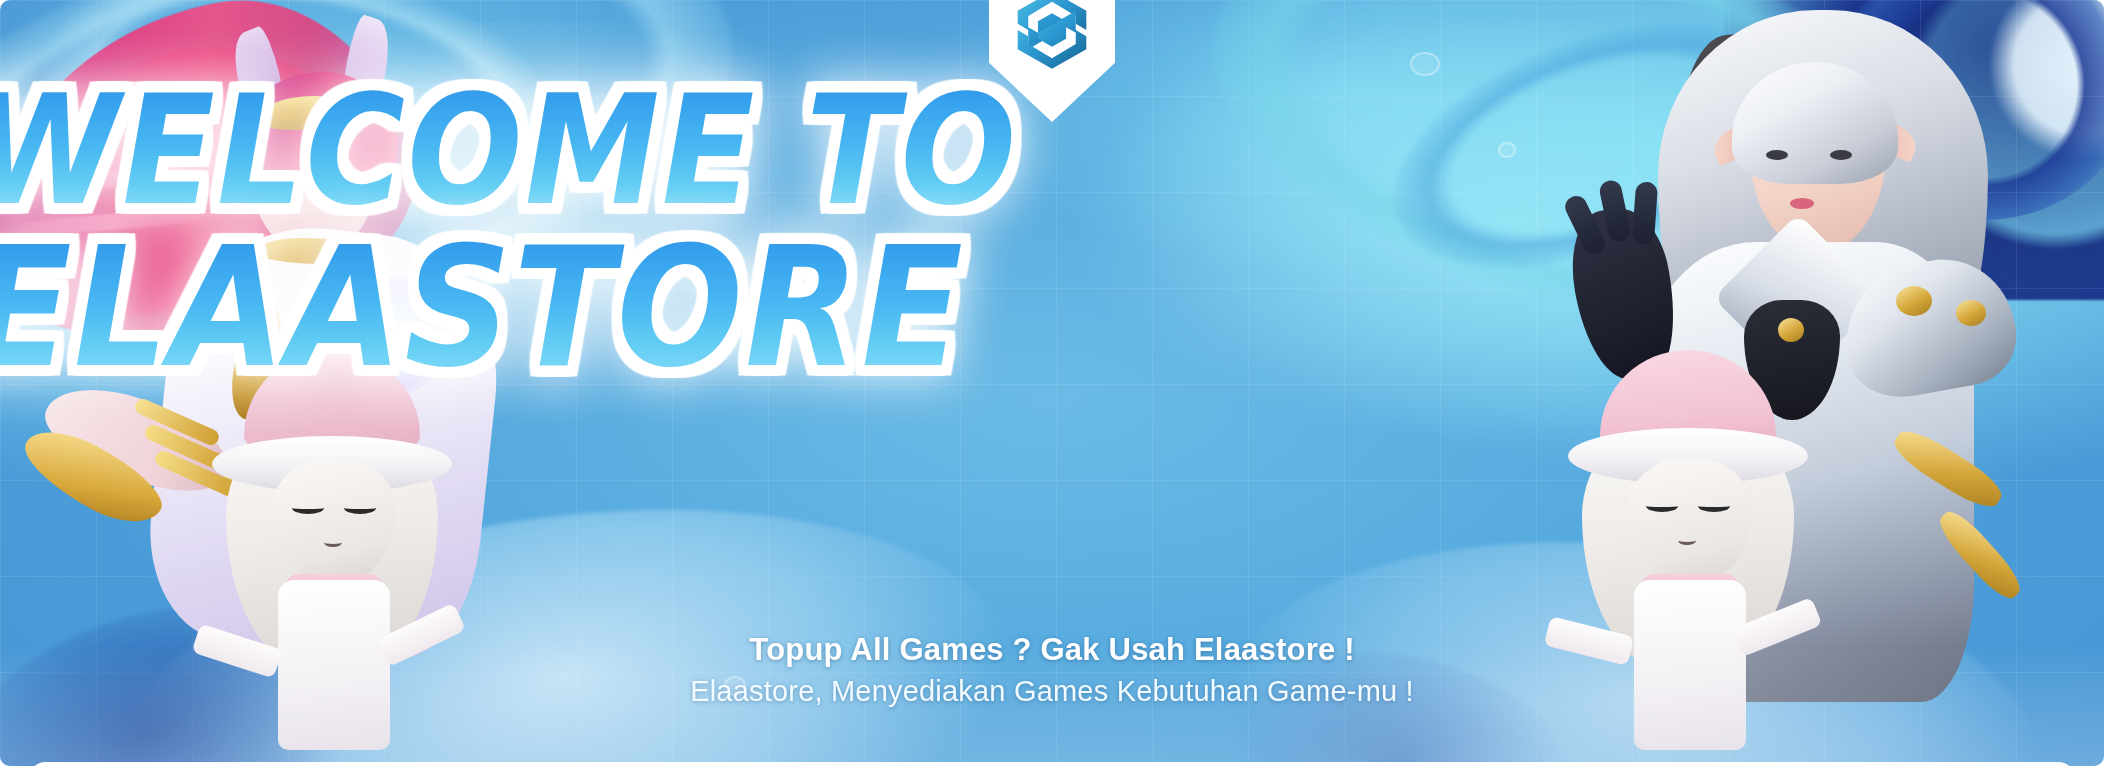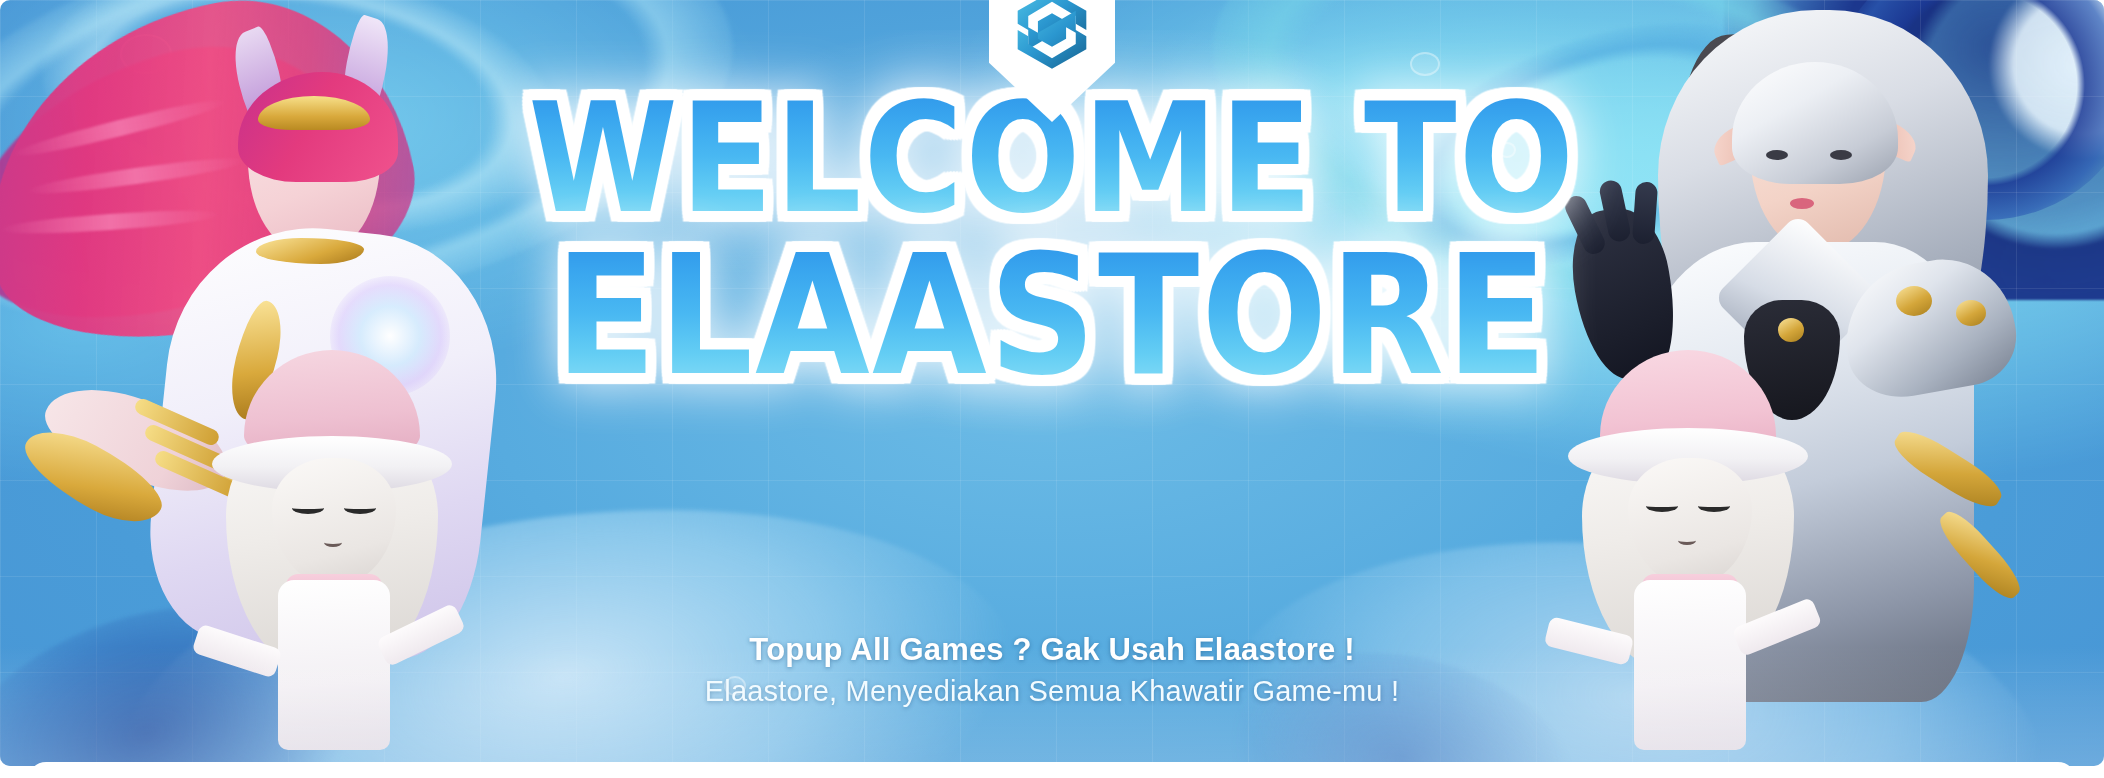--- a/index.html
+++ b/index.html
@@ -348,23 +348,24 @@
   .logo-shield::after {
     content:"";
     position:absolute; left:0; right:0; top:0; height:24px;
     background:#ffffff;
     border-radius:14px 14px 0 0;
   }
   .logo-mark { position:absolute; left:19px; top:18px; width:88px; height:92px; }
 
   
   .hero-text {
-    position:absolute; left:0; right:0; top:100px;
+    position:absolute; left:0; right:0; top:92px;
     z-index:25;
-    text-align:center;
+    text-align:left;
+    font-style:italic;
   }
   .title-wrap { position:relative; display:inline-block; }
   .title-glow {
     position:absolute; left:50%; top:50%;
     transform:translate(-50%,-50%);
     width:880px; height:420px;
     background:radial-gradient(ellipse at 50% 46%, rgba(255,255,255,.55) 0%, rgba(255,255,255,.18) 38%, rgba(255,255,255,0) 66%);
     pointer-events:none;
   }
   .title-line {
@@ -546,18 +547,18 @@
     <div class="hero-text">
       <div class="title-wrap">
         <div class="title-glow"></div>
         <div class="title-line title-1">WELCOME TO</div>
         <div class="title-line title-2">ELAASTORE</div>
       </div>
     </div>
 
     <div class="tagline">
       <div class="tag-main">Topup All Games ? Gak Usah Elaastore !</div>
-      <div class="tag-sub">Elaastore, Menyediakan Semua Khawatir Game-mu !</div>
+      <div class="tag-sub">Elaastore, Menyediakan Games Kebutuhan Game-mu !</div>
     </div>
 
     <div class="hero-bottom-haze"></div>
   </div>
 </div>
 
 </body></html>

